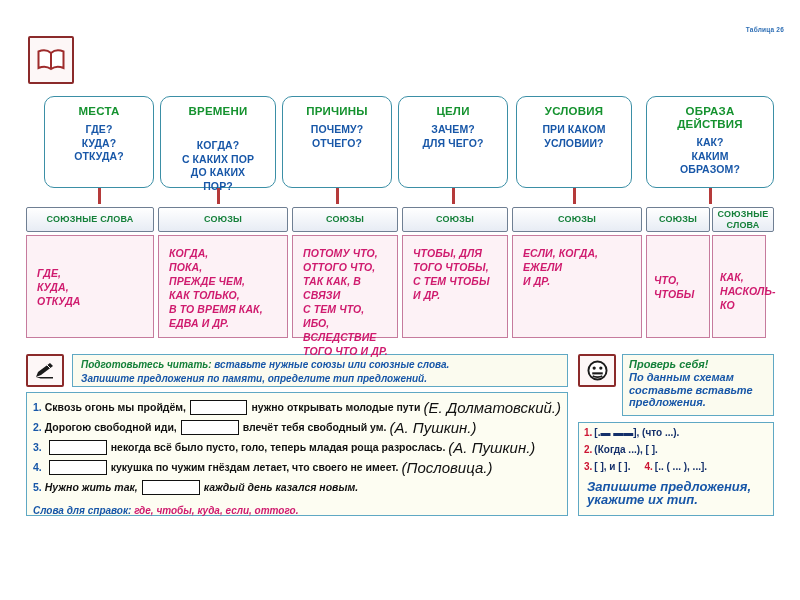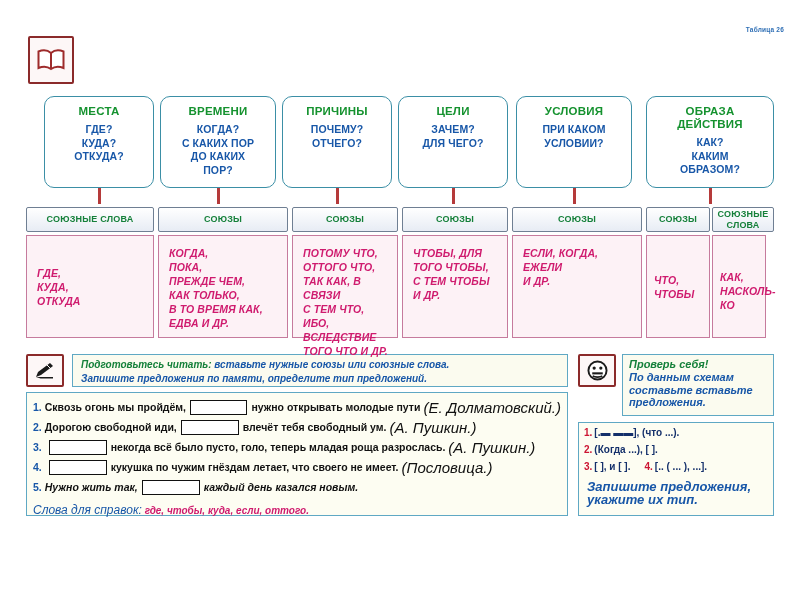--- a/index.html
+++ b/index.html
@@ -136,21 +136,21 @@
   .ex-src { font-size: 15px; font-style: italic; font-weight: normal; color: #111111; margin-left: 3px; }
   .blank {
     display: inline-block;
     width: 58px; height: 15px;
     border: 1.3px solid #111111;
     background: #ffffff;
     margin: 0 4px;
     vertical-align: middle;
   }
   .ref-row { margin-top: 3px; }
-  .ref-lbl { font-size: 12px; font-weight: normal; font-style: italic; color: #1857a8; }
+  .ref-lbl { font-size: 10px; font-weight: bold; font-style: italic; color: #1857a8; }
   .ref-words { font-size: 10px; font-weight: bold; font-style: italic; color: #cf1b6e; }
 
   
   .smile-box {
     position: absolute; left: 578px; top: 354px;
     width: 38px; height: 33px;
     border: 2px solid #8b2a2a; border-radius: 2px;
     background: #fdf7f7;
     display: flex; align-items: center; justify-content: center;
   }
@@ -199,21 +199,21 @@
         <line x1="15" y1="5" x2="15" y2="21" stroke="#9e2b2b" stroke-width="2"></line>
       </svg>
     </div>
   </div>
 
   <div class="bubbles">
       <div class="bubble" style="left: 44px; width: 110px;">
         <div class="b-title">МЕСТА</div>
         <div class="b-q">ГДЕ?<br>КУДА?<br>ОТКУДА?</div>
       </div>
-      <div class="bubble" style="left: 160px; width: 116px;">
+      <div class="bubble" style="left: 160px; width: 116px; gap: 16px;">
         <div class="b-title">ВРЕМЕНИ</div>
         <div class="b-q">КОГДА?<br>С КАКИХ ПОР<br>ДО КАКИХ<br>ПОР?</div>
       </div>
       <div class="bubble" style="left: 282px; width: 110px;">
         <div class="b-title">ПРИЧИНЫ</div>
         <div class="b-q">ПОЧЕМУ?<br>ОТЧЕГО?</div>
       </div>
       <div class="bubble" style="left: 398px; width: 110px;">
         <div class="b-title">ЦЕЛИ</div>
         <div class="b-q">ЗАЧЕМ?<br>ДЛЯ ЧЕГО?</div>

